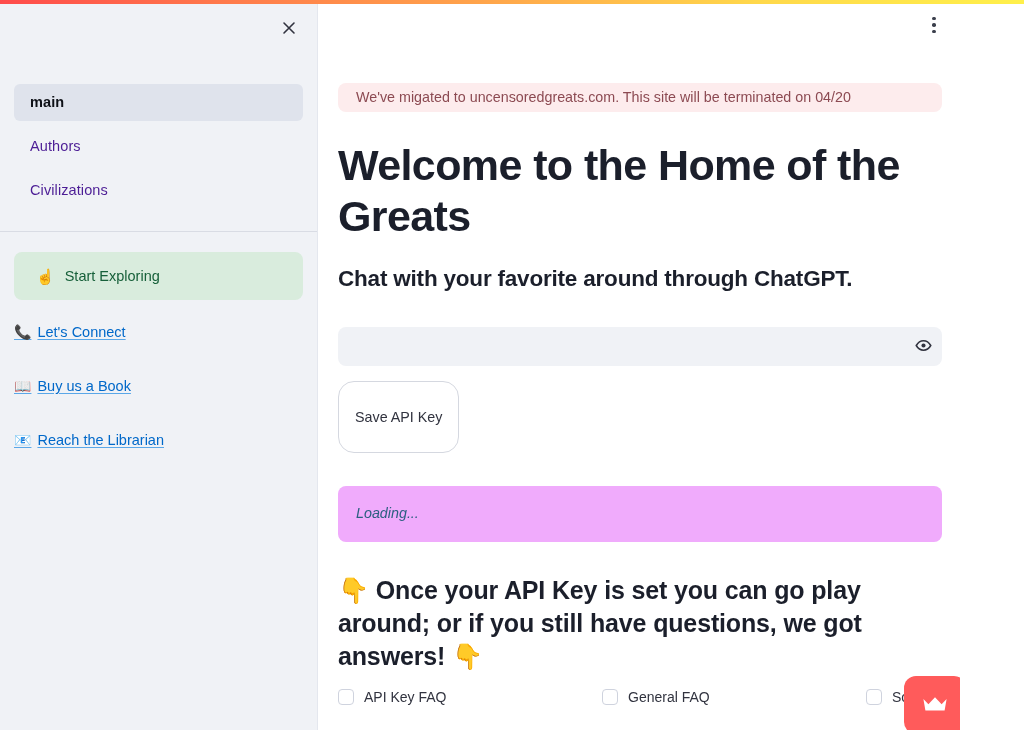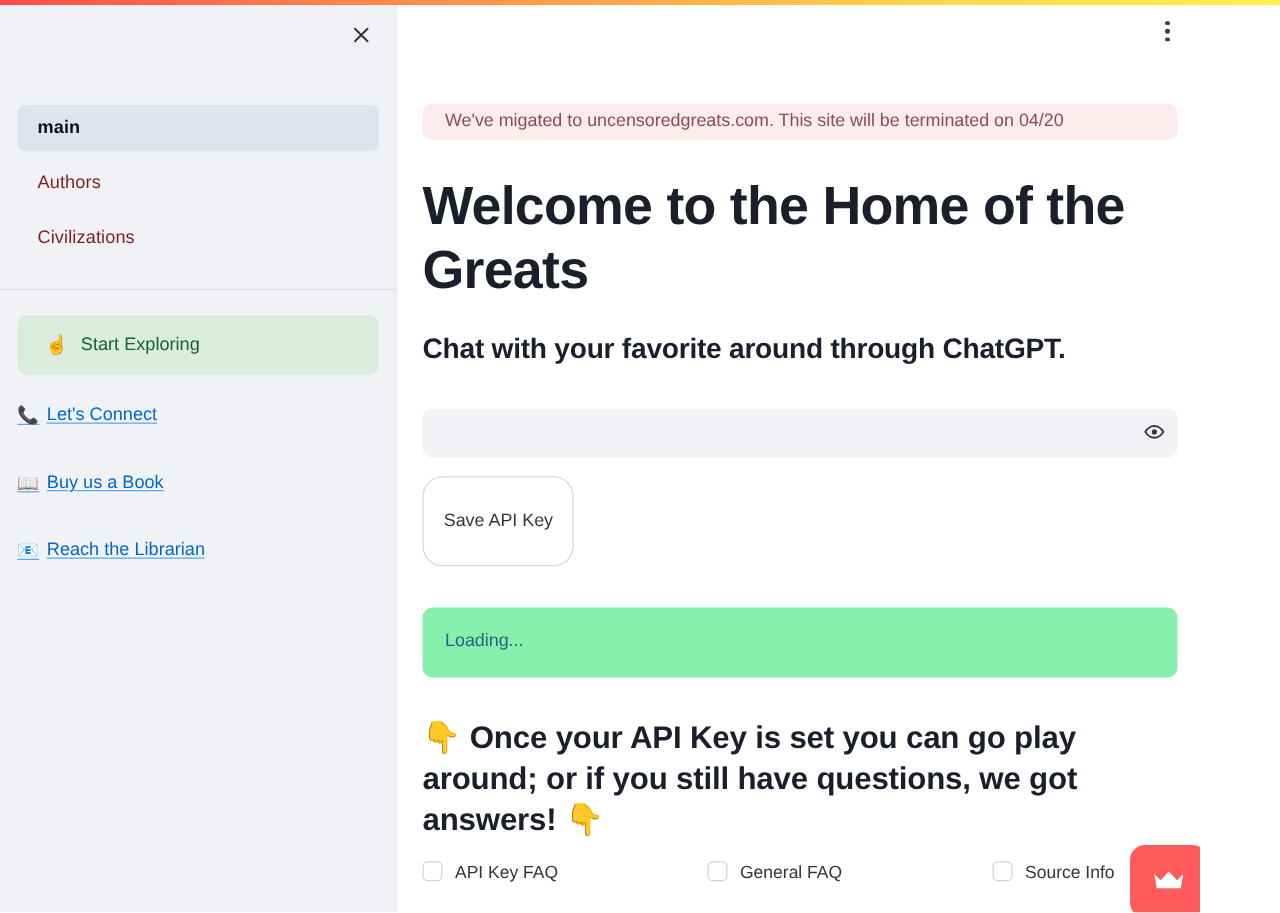--- a/index.html
+++ b/index.html
@@ -58,21 +58,21 @@
   .sidebar-nav {
     padding: 0 14px;
     margin-top: 84px;
   }
 
   .nav-item {
     display: block;
     padding: 8px 16px;
     font-size: 14.5px;
     line-height: 1.45;
-    color: #7f1d1d;
+    color: #4c1d95;
     border-radius: 6px;
     cursor: pointer;
     margin-bottom: 7px;
     letter-spacing: 0.1px;
   }
   .nav-item.active {
     background: #dfe3ec;
     color: #0e1117;
     font-weight: 700;
   }
@@ -227,42 +227,44 @@
     padding: 24px 16px;
     font-size: 14.3px;
     font-family: "Liberation Sans", sans-serif;
     color: #31333f;
     cursor: pointer;
     line-height: 1.55;
     margin-bottom: 33px;
   }
 
   .alert-info {
-    background: #86efac;
+    background: #f0abfc;
     color: #2a5f80;
     border-radius: 8px;
     padding: 17px 18px;
     font-size: 14.3px;
     line-height: 1.5;
     margin-bottom: 32px;
+    font-style: italic;
   }
 
   h3.cta-heading {
     font-size: 25px;
     line-height: 1.32;
     font-weight: 700;
     color: #1b1f2b;
     letter-spacing: -0.15px;
     margin: 0 0 14px 0;
   }
   h3.cta-heading .emo { font-weight: 400; }
 
   .checkbox-row {
     display: flex;
     align-items: flex-start;
+    gap: 36px;
   }
   .checkbox-col {
     flex: 0 0 228px;
     display: flex;
     align-items: center;
     gap: 10px;
     cursor: pointer;
   }
   .cb-box {
     width: 16px;

